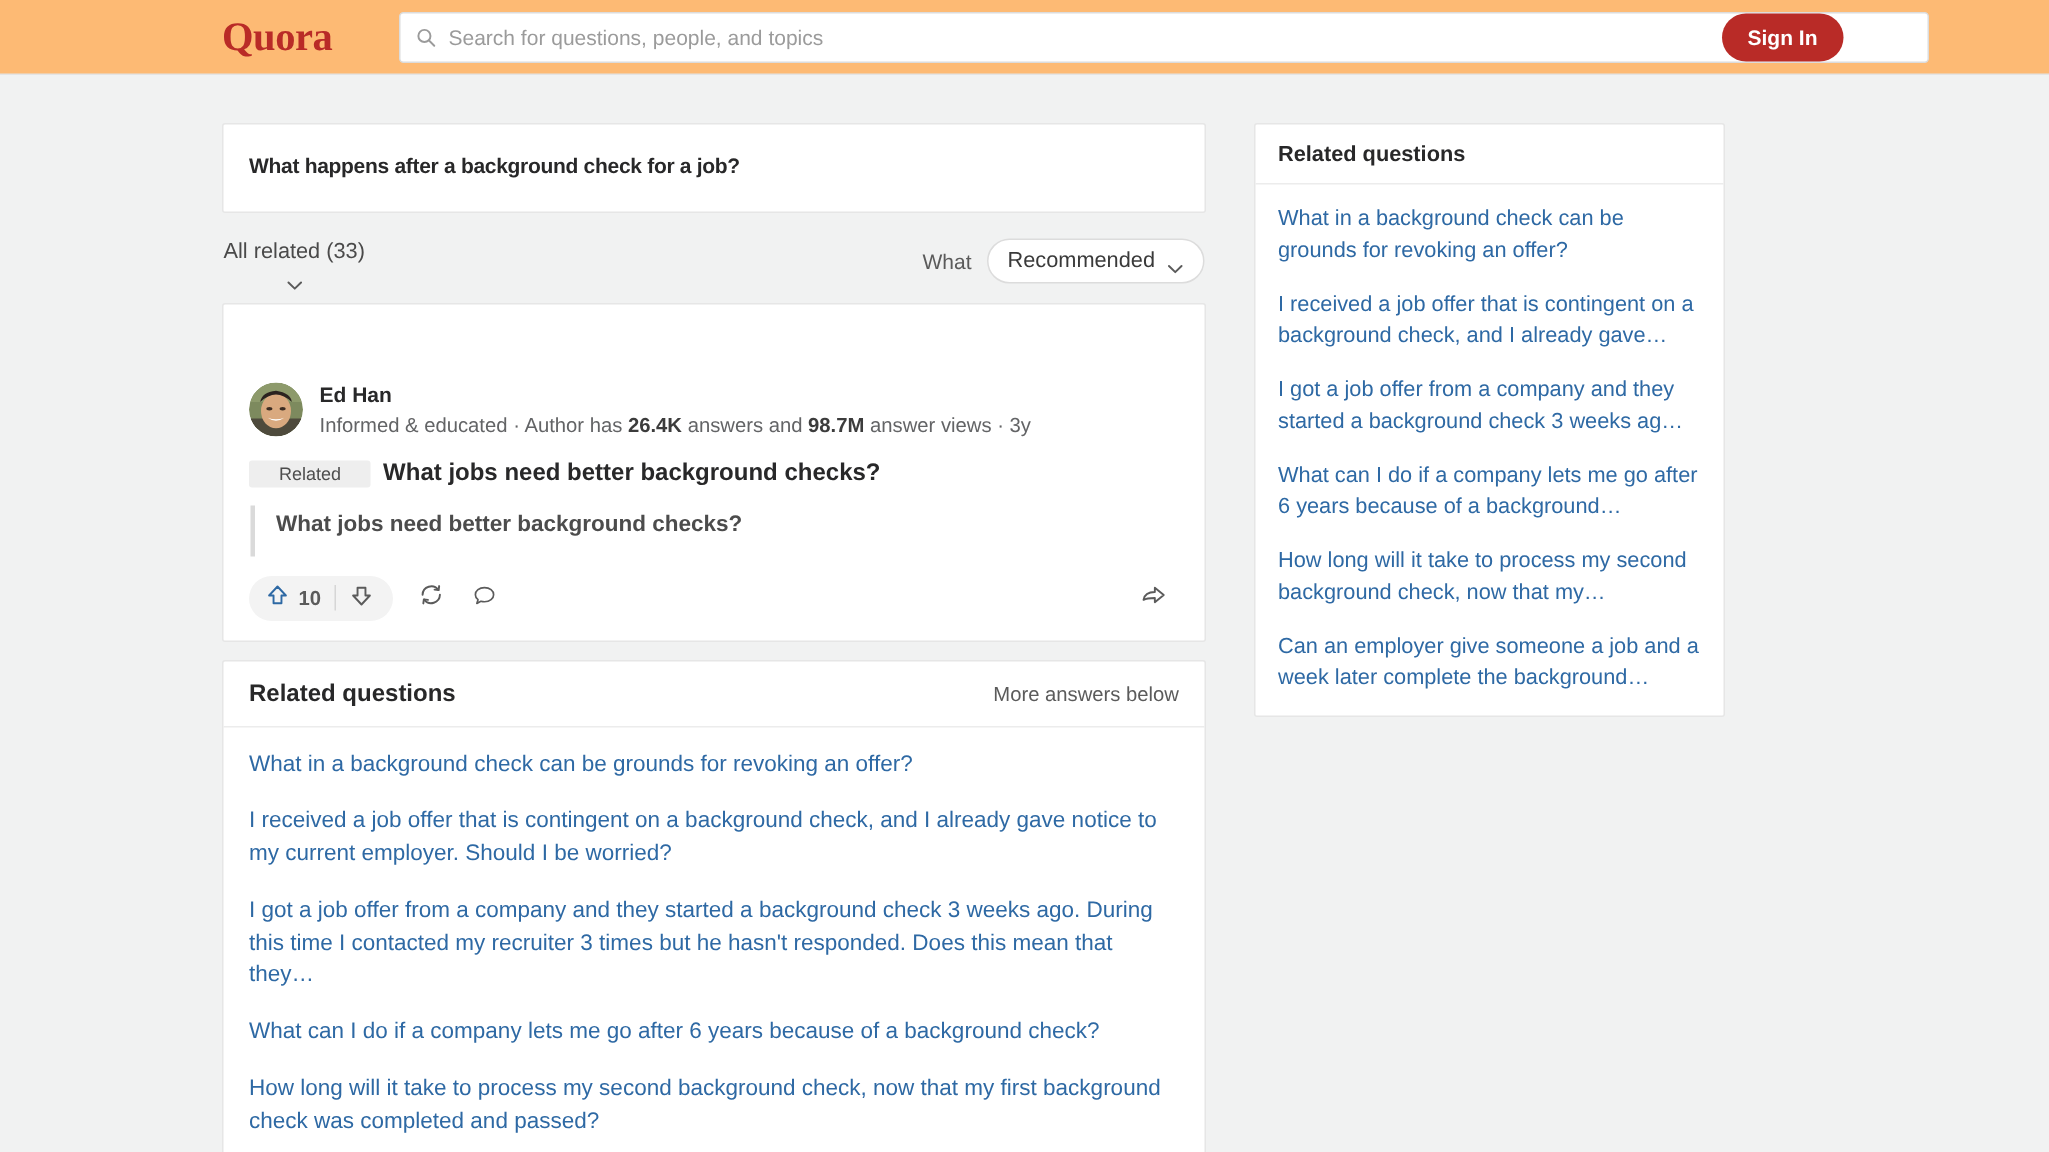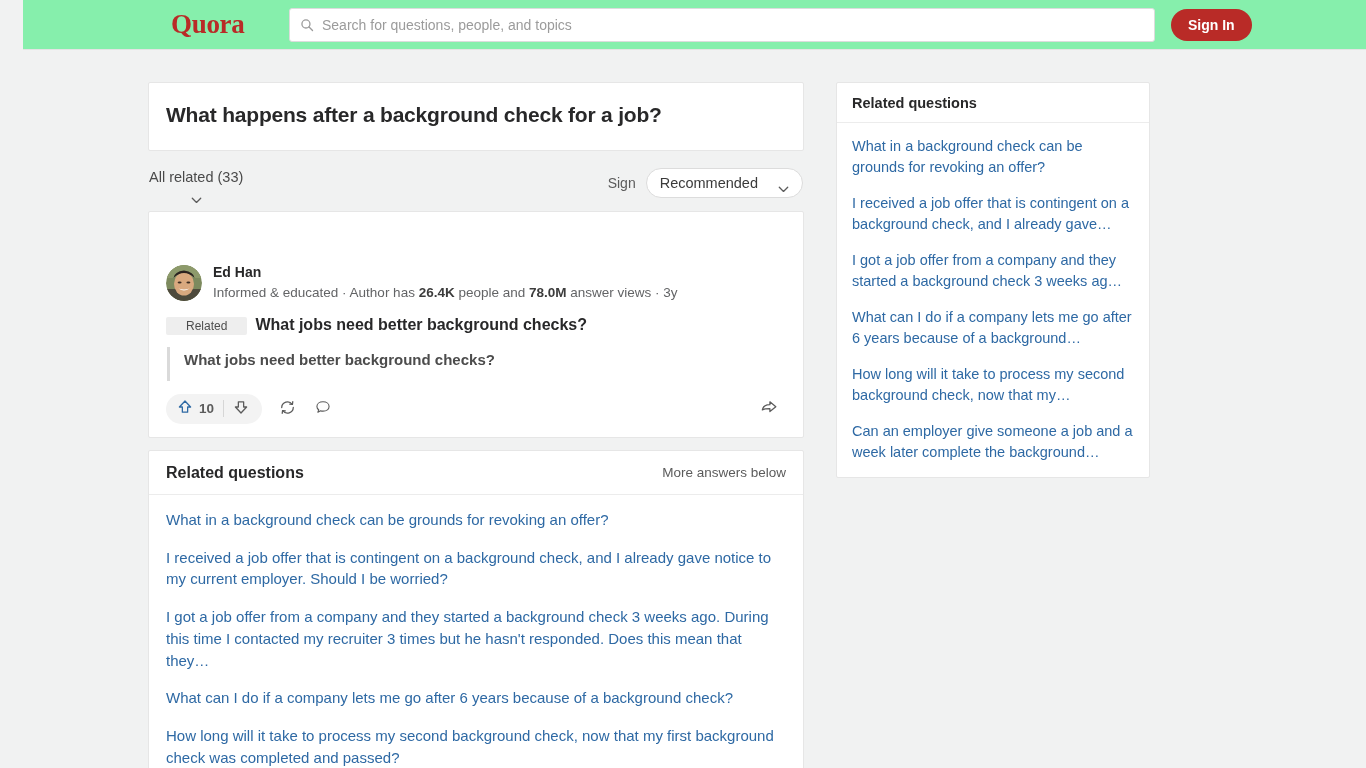--- a/index.html
+++ b/index.html
@@ -14,43 +14,42 @@
     font-family: "Liberation Sans", sans-serif;
     background: #f1f2f2;
     color: #282829;
     font-size: 15px;
     -webkit-font-smoothing: antialiased;
   }
 
   
   .header {
     height: 50px;
-    background: #86efac;
+    background: #fdba74;
     border-bottom: 1px solid #e4e4e4;
     display: flex;
     align-items: center;
     position: relative;
-    margin-left: 23px;
   }
 
   .brand {
     position: absolute;
     left: 148px;
     font-family: "Liberation Serif", serif;
     font-weight: bold;
     font-size: 27px;
     color: #b92b27;
     letter-spacing: -0.3px;
     line-height: 1;
   }
 
   .search-wrap {
     position: absolute;
     left: 266px;
-    width: 866px;
+    width: 1020px;
     height: 34px;
     border: 1px solid #dcdcdc;
     border-radius: 3px;
     background: #fff;
     display: flex;
     align-items: center;
     padding: 0 10px;
   }
   .search-icon { width: 14px; height: 14px; flex: 0 0 auto; margin-right: 8px; }
   .search-input {
@@ -103,21 +102,21 @@
   .card {
     background: #ffffff;
     border: 1px solid #e6e6e6;
     border-radius: 2px;
     margin-bottom: 12px;
   }
 
   
   .qtitle {
     padding: 18px 17px 22px 17px;
-    font-size: 21px;
+    font-size: 14px;
     font-weight: bold;
     color: #282829;
     line-height: 1.3;
     letter-spacing: -0.2px;
   }
 
   
   .filter-row {
     display: flex;
     align-items: center;
@@ -133,21 +132,21 @@
     font-size: 14.5px;
     color: #4a4a4a;
     cursor: pointer;
     flex-direction: column;
   }
   .sort-group { display: flex; align-items: center; gap: 10px; }
   .sort-label { font-size: 14px; color: #5b5b5b; }
   .sort-pill {
     display: flex;
     align-items: center;
-    gap: 20px;
+    gap: 8px;
     height: 30px;
     padding: 0 13px;
     border: 1px solid #dcdcdc;
     border-radius: 16px;
     background: #fff;
     font-size: 14.5px;
     color: #3a3a3a;
     cursor: pointer;
   }
   .chev { width: 11px; height: 7px; flex: 0 0 auto; }
@@ -316,21 +315,21 @@
     <div class="filter-row">
       <div class="all-related">
         <span>All related (33)</span>
         <span class="chev">
           <svg viewBox="0 0 12 8" width="11" height="7">
             <polyline points="1.2,1.5 6,6.2 10.8,1.5" fill="none" stroke="#5b5b5b" stroke-width="1.5" stroke-linecap="round" stroke-linejoin="round"></polyline>
           </svg>
         </span>
       </div>
       <div class="sort-group">
-        <span class="sort-label">Sign</span>
+        <span class="sort-label">What</span>
         <div class="sort-pill">
           <span>Recommended</span>
           <span class="chev">
             <svg viewBox="0 0 12 8" width="11" height="7">
               <polyline points="1.2,1.5 6,6.2 10.8,1.5" fill="none" stroke="#5b5b5b" stroke-width="1.5" stroke-linecap="round" stroke-linejoin="round"></polyline>
             </svg>
           </span>
         </div>
       </div>
     </div>
@@ -354,21 +353,21 @@
                 <path d="M7.5 13 Q18 3 28.5 13 Q28 7 18 5.5 Q8.5 6.5 7.5 13 Z" fill="#2b2320"></path>
                 <ellipse cx="13.6" cy="17.5" rx="2" ry="1.1" fill="#3b2c22"></ellipse>
                 <ellipse cx="22.4" cy="17.5" rx="2" ry="1.1" fill="#3b2c22"></ellipse>
                 <path d="M12.5 23.5 Q18 27.5 23.5 23.5 Q18 25.5 12.5 23.5 Z" fill="#ffffff"></path>
               </g>
             </svg>
           </div>
           <div class="author-text">
             <div class="author-name">Ed Han</div>
             <div class="author-meta">
-              <span>Informed &amp; educated</span><span> · Author has </span><b>26.4K</b><span> people and </span><b>78.0M</b><span> answer views · 3y</span>
+              <span>Informed &amp; educated</span><span> · Author has </span><b>26.4K</b><span> answers and </span><b>98.7M</b><span> answer views · 3y</span>
             </div>
           </div>
         </div>
 
         <div class="related-line">
           <span class="related-tag">Related</span>
           <span class="related-q">What jobs need better background checks?</span>
         </div>
 
         <div class="quote-block">What jobs need better background checks?</div>

